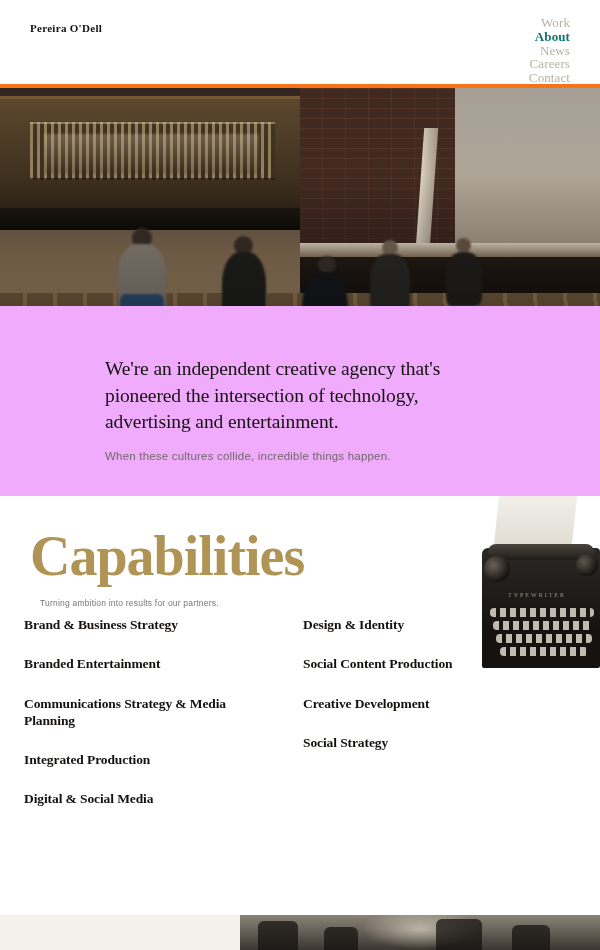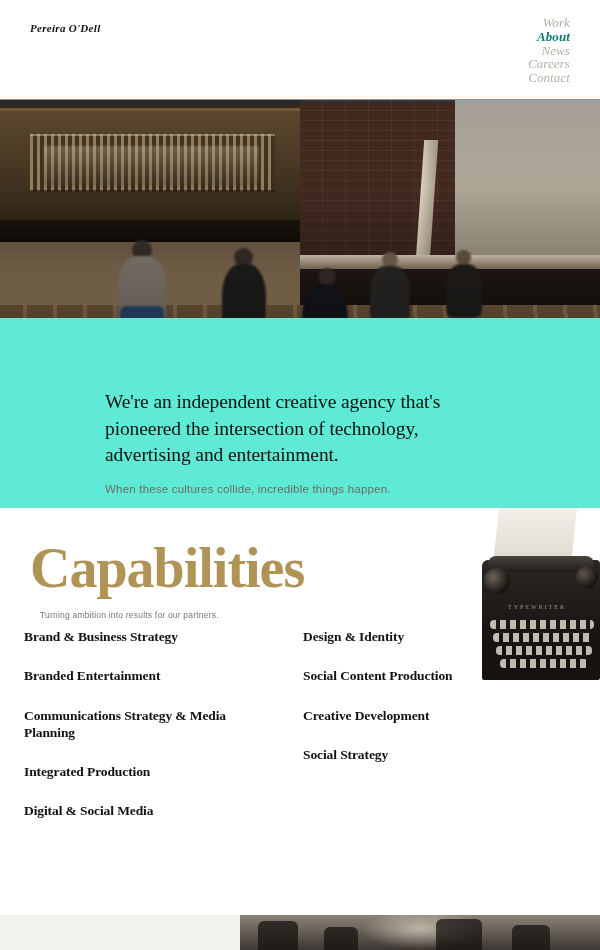--- a/index.html
+++ b/index.html
@@ -9,24 +9,23 @@
     overflow: hidden;
     background: #ffffff;
     font-family: "Liberation Sans", sans-serif;
   }
 
   .page { position: relative; width: 600px; height: 950px; overflow: hidden; }
 
   
   .header {
     position: relative;
-    height: 100px;
+    height: 88px;
     background: #ffffff;
-    border-bottom: 1px solid #f97316;
-    font-style: italic;
+    border-bottom: 4px solid #f97316;
   }
   .logo {
     position: absolute;
     left: 30px; top: 22px;
     font-family: "Liberation Serif", serif;
     font-weight: bold;
     font-size: 11px;
     letter-spacing: 0.3px;
     color: #14110f;
   }
@@ -135,22 +134,22 @@
     font-size: 26px;
     line-height: 1.18;
     letter-spacing: -0.2px;
     text-shadow: 0 1px 6px rgba(0,0,0,0.35);
     max-width: 340px;
   }
 
   
   .intro {
     position: relative;
-    padding: 71px 40px 0 105px;
-    background: #5eead4;
+    padding: 50px 40px 0 105px;
+    background: #f0abfc;
     height: 190px;
   }
   .intro h2 {
     margin: 0;
     font-family: "Liberation Serif", serif;
     font-weight: normal;
     font-size: 19.5px;
     line-height: 1.36;
     color: #14110f;
     letter-spacing: -0.1px;

